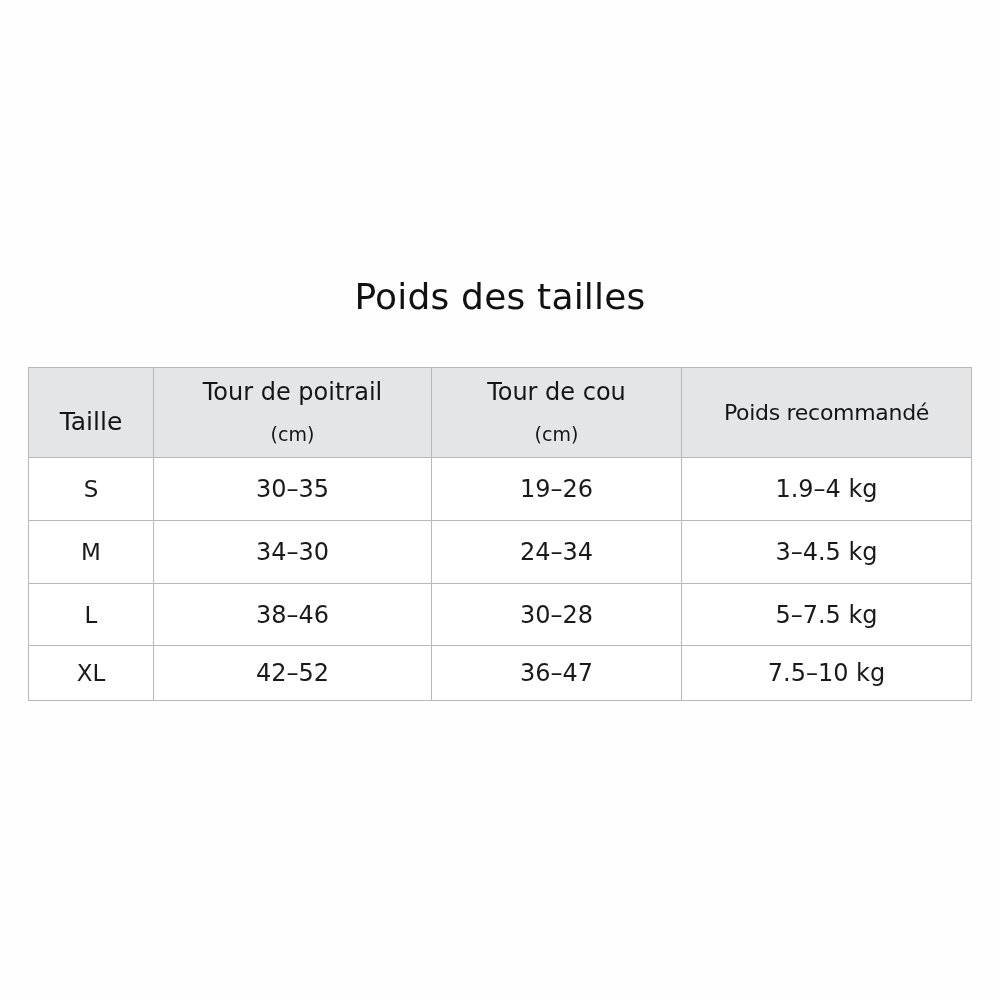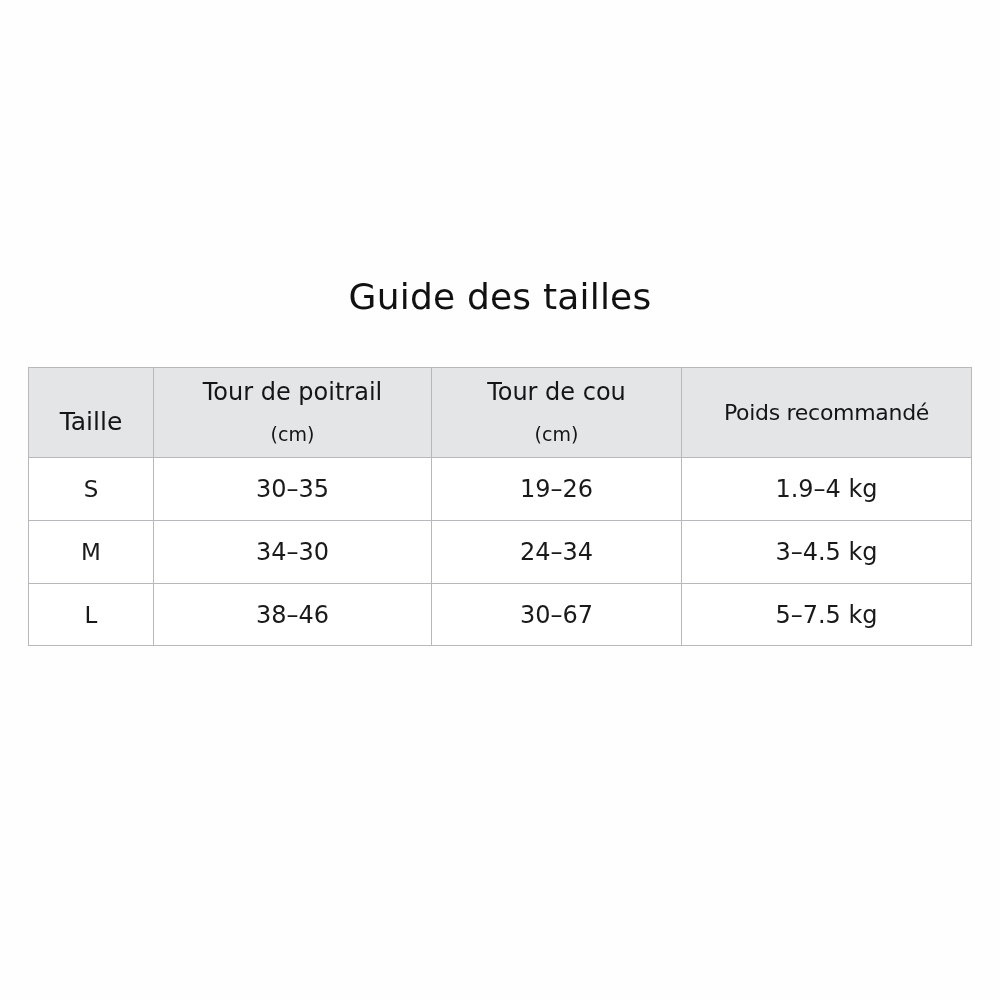--- a/index.html
+++ b/index.html
@@ -72,21 +72,21 @@
     table.size-table tbody tr.r2 td { height: 62px; }
     table.size-table tbody tr.r3 td { height: 61px; }
     table.size-table tbody tr.r4 td { height: 54px; }
     table.size-table tbody td.size-cell {
       font-size: 23px;
     }
   </style>
 </head>
 <body>
 
-<div class="title">Guide des tailles</div>
+<div class="title">Poids des tailles</div>
 
 <table class="size-table">
   <colgroup>
     <col style="width:125px">
     <col style="width:278px">
     <col style="width:250px">
     <col style="width:290px">
   </colgroup>
   <thead>
     <tr>
@@ -115,17 +115,23 @@
     </tr>
     <tr class="r2">
       <td class="size-cell">M</td>
       <td>34–30</td>
       <td>24–34</td>
       <td>3–4.5 kg</td>
     </tr>
     <tr class="r3">
       <td class="size-cell">L</td>
       <td>38–46</td>
-      <td>30–67</td>
+      <td>30–28</td>
       <td>5–7.5 kg</td>
+    </tr>
+    <tr class="r4">
+      <td class="size-cell">XL</td>
+      <td>42–52</td>
+      <td>36–47</td>
+      <td>7.5–10 kg</td>
     </tr>
   </tbody>
 </table>
 
 </body></html>

